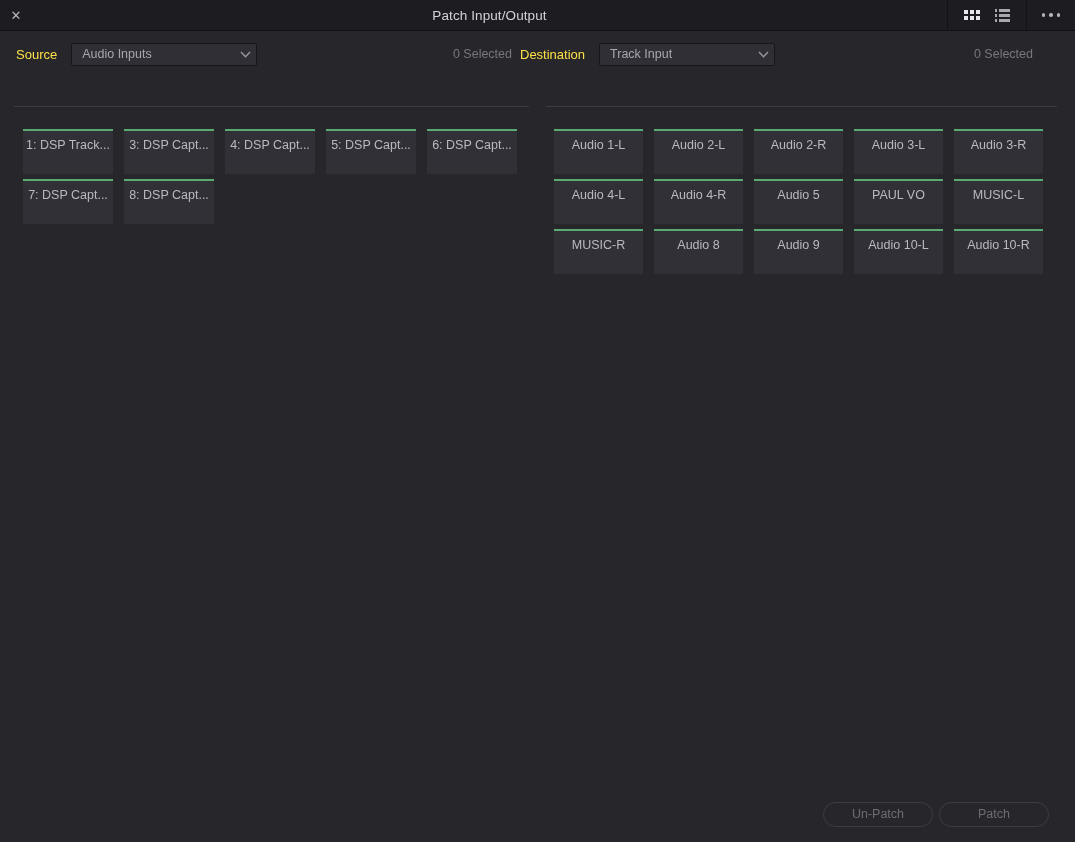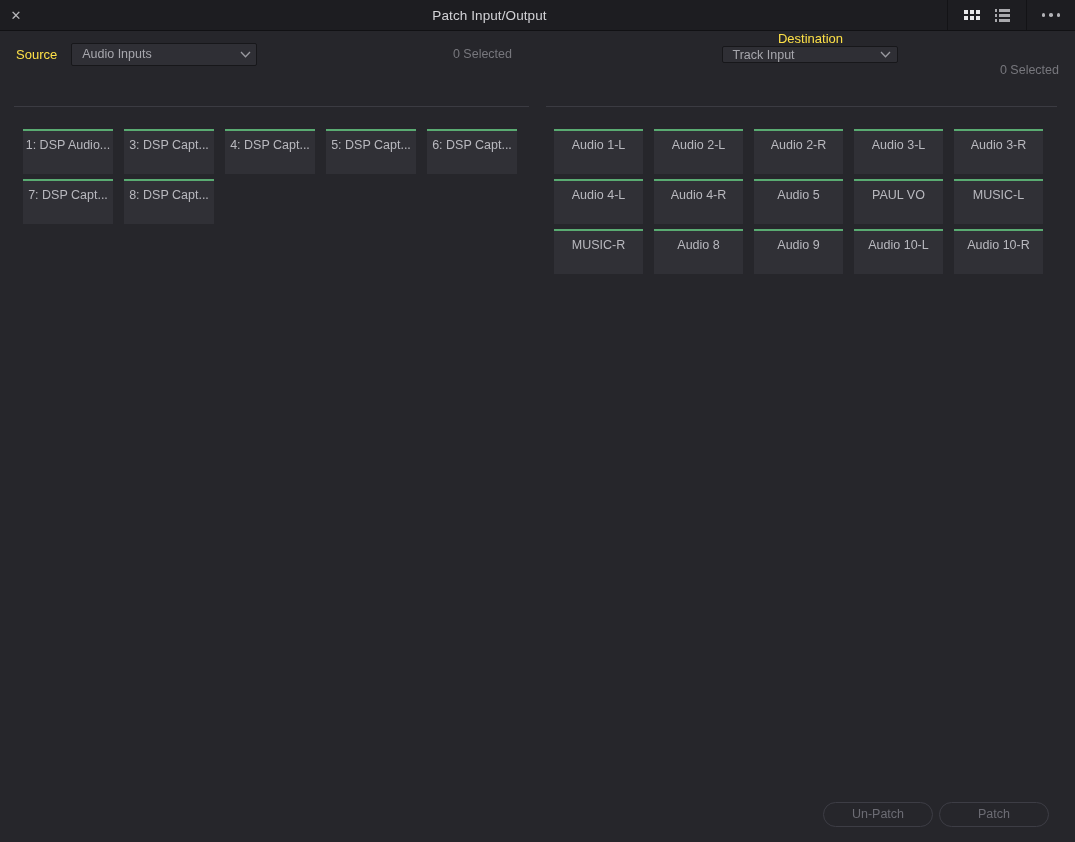--- a/index.html
+++ b/index.html
@@ -108,21 +108,21 @@
 
   
   .panel-head {
     position: absolute;
     top: 0;
     height: 46px;
     display: flex;
     align-items: center;
   }
   .panel-head.source { left: 0; width: 530px; }
-  .panel-head.dest { left: 530px; width: 545px; flex-direction: column; }
+  .panel-head.dest { left: 504px; width: 545px; }
 
   .head-label {
     color: #fde047;
     font-size: 13px;
     white-space: nowrap;
   }
   .source .head-label { margin-left: 16px; }
   .dest .head-label { margin-left: 16px; }
 
   .select-box {
@@ -311,21 +311,21 @@
         </span>
       </div>
       <span class="selected-count">0 Selected</span>
     </div>
 
     <div class="divider source"></div>
     <div class="divider dest"></div>
 
     <div class="grid source" id="source-grid">
         <div class="card">
-          <span class="card-label">1: DSP Audio...</span>
+          <span class="card-label">1: DSP Track...</span>
         </div>
         <div class="card">
           <span class="card-label">3: DSP Capt...</span>
         </div>
         <div class="card">
           <span class="card-label">4: DSP Capt...</span>
         </div>
         <div class="card">
           <span class="card-label">5: DSP Capt...</span>
         </div>

